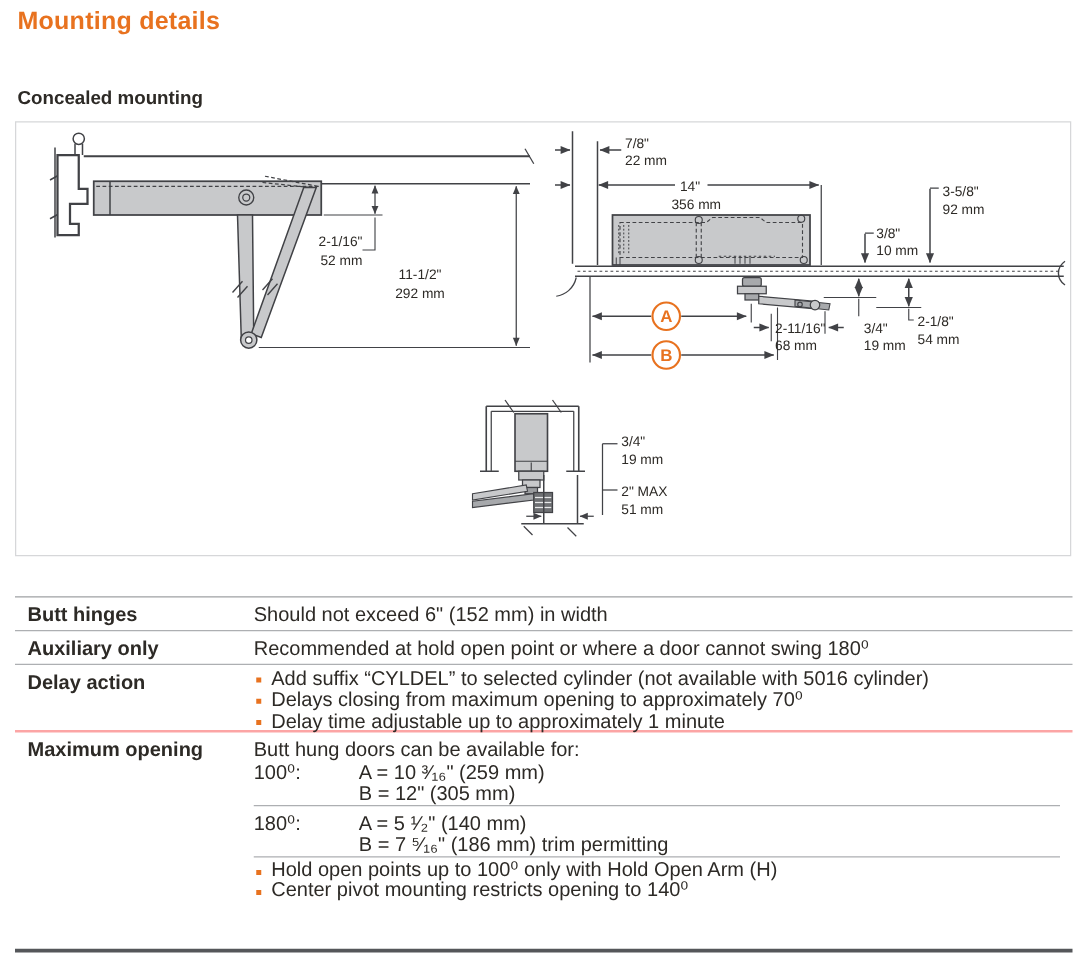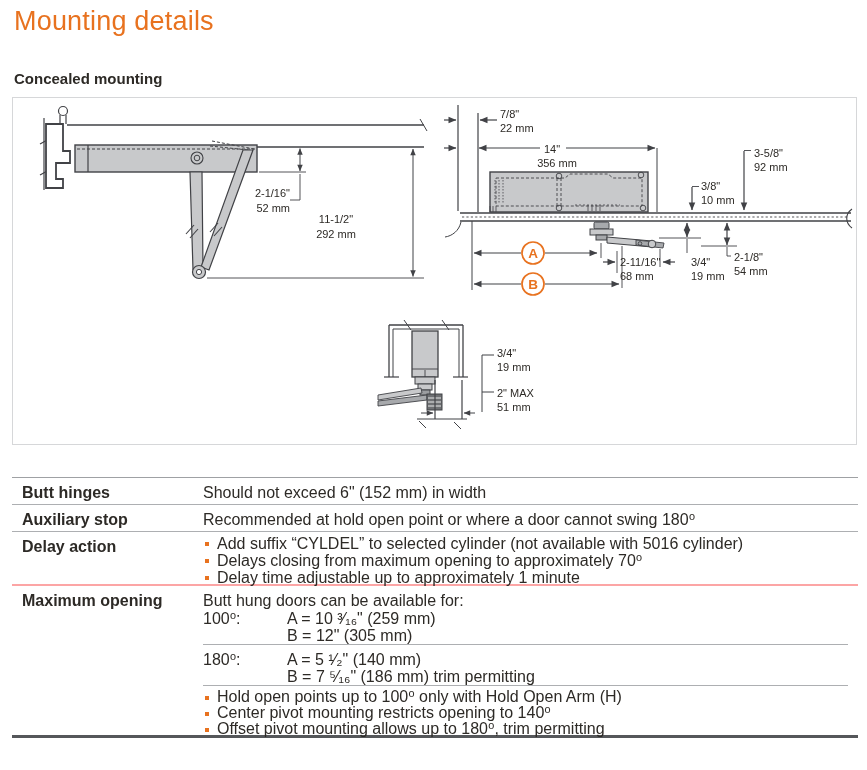--- a/index.html
+++ b/index.html
@@ -3,21 +3,21 @@
 <meta charset="utf-8">
 <style>
   html,body{margin:0;padding:0;background:#fff;}
   body{
     width:867px;height:770px;position:relative;overflow:hidden;
     font-family:"Liberation Sans","DejaVu Sans",sans-serif;
     color:#2d2a26;
   }
   .page-title{
     position:absolute;left:14px;top:6px;margin:0;
-    font-size:27px;font-weight:400;color:#e8721f;letter-spacing:.2px;
+    font-size:20px;font-weight:700;color:#e8721f;letter-spacing:.2px;
   }
   .section-heading{
     position:absolute;left:14px;top:70px;margin:0;
     font-size:15px;font-weight:700;color:#2d2a26;text-align:center;
   }
   .diagram-frame{
     position:absolute;left:12px;top:97px;width:845px;height:348px;
     border:1px solid #d6d7d9;box-sizing:border-box;background:#fff;
   }
   .diagram-frame svg{display:block;}
@@ -30,21 +30,21 @@
   .spec-table{
     position:absolute;left:12px;top:477px;width:846px;
     border-top:1px solid #9fa1a4;font-size:16px;line-height:17px;
   }
   .row{display:flex;border-bottom:1px solid #adafb2;box-sizing:border-box;}
   .row-label{width:191px;flex:none;padding:6px 0 0 10px;font-weight:700;box-sizing:border-box;}
   .row-value{flex:1;padding:6px 10px 0 0;}
   .r-simple{height:27px;}
   .r-delay{height:54px;border-bottom:2px solid #fca5a5;}
   .r-delay .row-value{padding-top:3px;}
-  .r-max{height:152px;border-bottom:3px solid #55575a;}
+  .r-max{height:176px;border-bottom:3px solid #55575a;}
   .b{display:flex;}
   .sq{width:4px;height:4px;background:#e8721f;margin:7px 8px 0 2px;flex:none;}
   .intro{line-height:17px;}
   .tmpl{display:grid;grid-template-columns:84px 1fr;line-height:17px;margin-top:1px;}
   .tmpl.t2{margin-top:6px;}
   .sep{height:0;border-top:1px solid #adafb2;margin-top:0;}
   .mo-bullets{margin-top:3px;line-height:16px;}
 </style>
 </head>
 <body>
@@ -236,21 +236,21 @@
 </div>
 
 <div class="spec-table">
 
   <div class="row r-simple">
     <div class="row-label">Butt hinges</div>
     <div class="row-value">Should not exceed 6" (152 mm) in width</div>
   </div>
 
   <div class="row r-simple">
-    <div class="row-label">Auxiliary stop</div>
+    <div class="row-label">Auxiliary only</div>
     <div class="row-value">Recommended at hold open point or where a door cannot swing 180⁰</div>
   </div>
 
 
   <div class="row r-delay">
     <div class="row-label">Delay action</div>
     <div class="row-value">
       <div class="b">
           <span class="sq"></span>
           <span>Add suffix “CYLDEL” to selected cylinder (not available with 5016 cylinder)</span>
@@ -288,21 +288,17 @@
       <div class="sep"></div>
       <div class="mo-bullets">
         <div class="b">
             <span class="sq"></span>
             <span>Hold open points up to 100⁰ only with Hold Open Arm (H)</span>
           </div>
         <div class="b">
             <span class="sq"></span>
             <span>Center pivot mounting restricts opening to 140⁰</span>
           </div>
-        <div class="b">
-            <span class="sq"></span>
-            <span>Offset pivot mounting allows up to 180⁰, trim permitting</span>
-          </div>
       </div>
     </div>
   </div>
 
 </div>
 
 </body></html>

